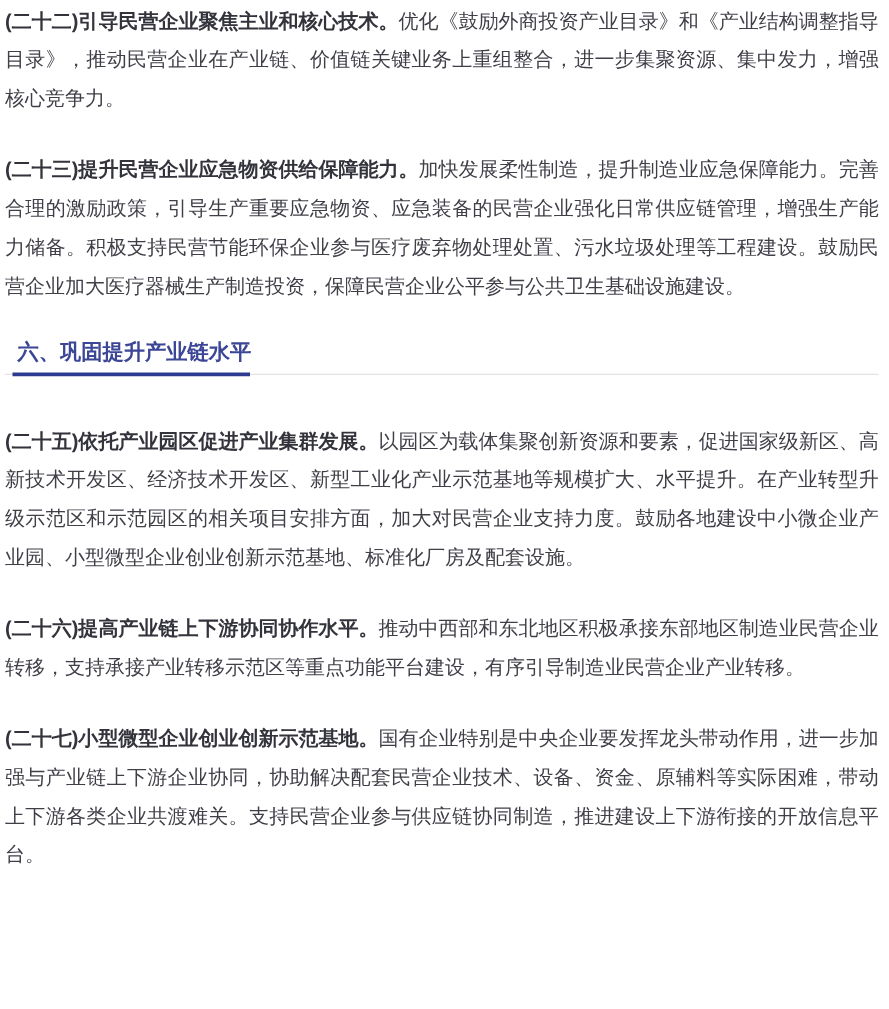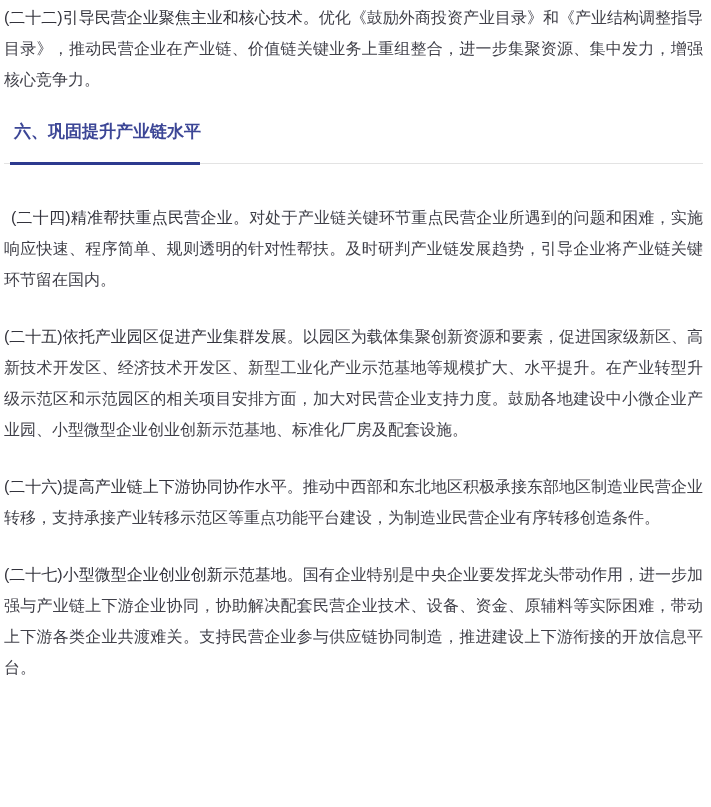--- a/index.html
+++ b/index.html
@@ -21,28 +21,28 @@
   }
   .doc p{
     margin:26px 0;
     font-size:16px;
     line-height:31px;
     text-align:justify;
     color:var(--body_text);
   }
   .doc p:first-child{margin-top:0;}
   .doc p .lead{
-    font-weight:normal;
+    font-weight:bold;
     color:var(--lead_text);
   }
   .doc p.indent-sm{text-indent:7px;}
   .doc h2{
     position:relative;
     margin:14px 0 38px 0;
-    padding:0 0 20px 10px;
+    padding:0 0 6px 10px;
     font-size:17px;
     line-height:22px;
     font-weight:bold;
     color:var(--heading);
     border-bottom:1px solid var(--rule_gray);
   }
   .doc h2::after{
     content:"";
     position:absolute;
     left:6px;
@@ -53,24 +53,24 @@
   }
   .doc p:last-child{margin-bottom:0;}
 </style>
 </head>
 <body>
 
 <div class="doc">
 
   <p><span class="lead">(二十二)引导民营企业聚焦主业和核心技术。</span><span>优化《鼓励外商投资产业目录》和《产业结构调整指导目录》，推动民营企业在产业链、价值链关键业务上重组整合，进一步集聚资源、集中发力，增强核心竞争力。</span></p>
 
+  <p><span class="lead">(二十三)提升民营企业应急物资供给保障能力。</span><span>加快发展柔性制造，提升制造业应急保障能力。完善合理的激励政策，引导生产重要应急物资、应急装备的民营企业强化日常供应链管理，增强生产能力储备。积极支持民营节能环保企业参与医疗废弃物处理处置、污水垃圾处理等工程建设。鼓励民营企业加大医疗器械生产制造投资，保障民营企业公平参与公共卫生基础设施建设。</span></p>
 
   <h2><span>六、巩固提升产业链水平</span></h2>
 
-  <p class="indent-sm"><span class="lead">(二十四)精准帮扶重点民营企业。</span><span>对处于产业链关键环节重点民营企业所遇到的问题和困难，实施响应快速、程序简单、规则透明的针对性帮扶。及时研判产业链发展趋势，引导企业将产业链关键环节留在国内。</span></p>
 
   <p><span class="lead">(二十五)依托产业园区促进产业集群发展。</span><span>以园区为载体集聚创新资源和要素，促进国家级新区、高新技术开发区、经济技术开发区、新型工业化产业示范基地等规模扩大、水平提升。在产业转型升级示范区和示范园区的相关项目安排方面，加大对民营企业支持力度。鼓励各地建设中小微企业产业园、小型微型企业创业创新示范基地、标准化厂房及配套设施。</span></p>
 
-  <p><span class="lead">(二十六)提高产业链上下游协同协作水平。</span><span>推动中西部和东北地区积极承接东部地区制造业民营企业转移，支持承接产业转移示范区等重点功能平台建设，为制造业民营企业有序转移创造条件。</span></p>
+  <p><span class="lead">(二十六)提高产业链上下游协同协作水平。</span><span>推动中西部和东北地区积极承接东部地区制造业民营企业转移，支持承接产业转移示范区等重点功能平台建设，有序引导制造业民营企业产业转移。</span></p>
 
   <p><span class="lead">(二十七)小型微型企业创业创新示范基地。</span><span>国有企业特别是中央企业要发挥龙头带动作用，进一步加强与产业链上下游企业协同，协助解决配套民营企业技术、设备、资金、原辅料等实际困难，带动上下游各类企业共渡难关。支持民营企业参与供应链协同制造，推进建设上下游衔接的开放信息平台。</span></p>
 
 </div>
 
 </body></html>

